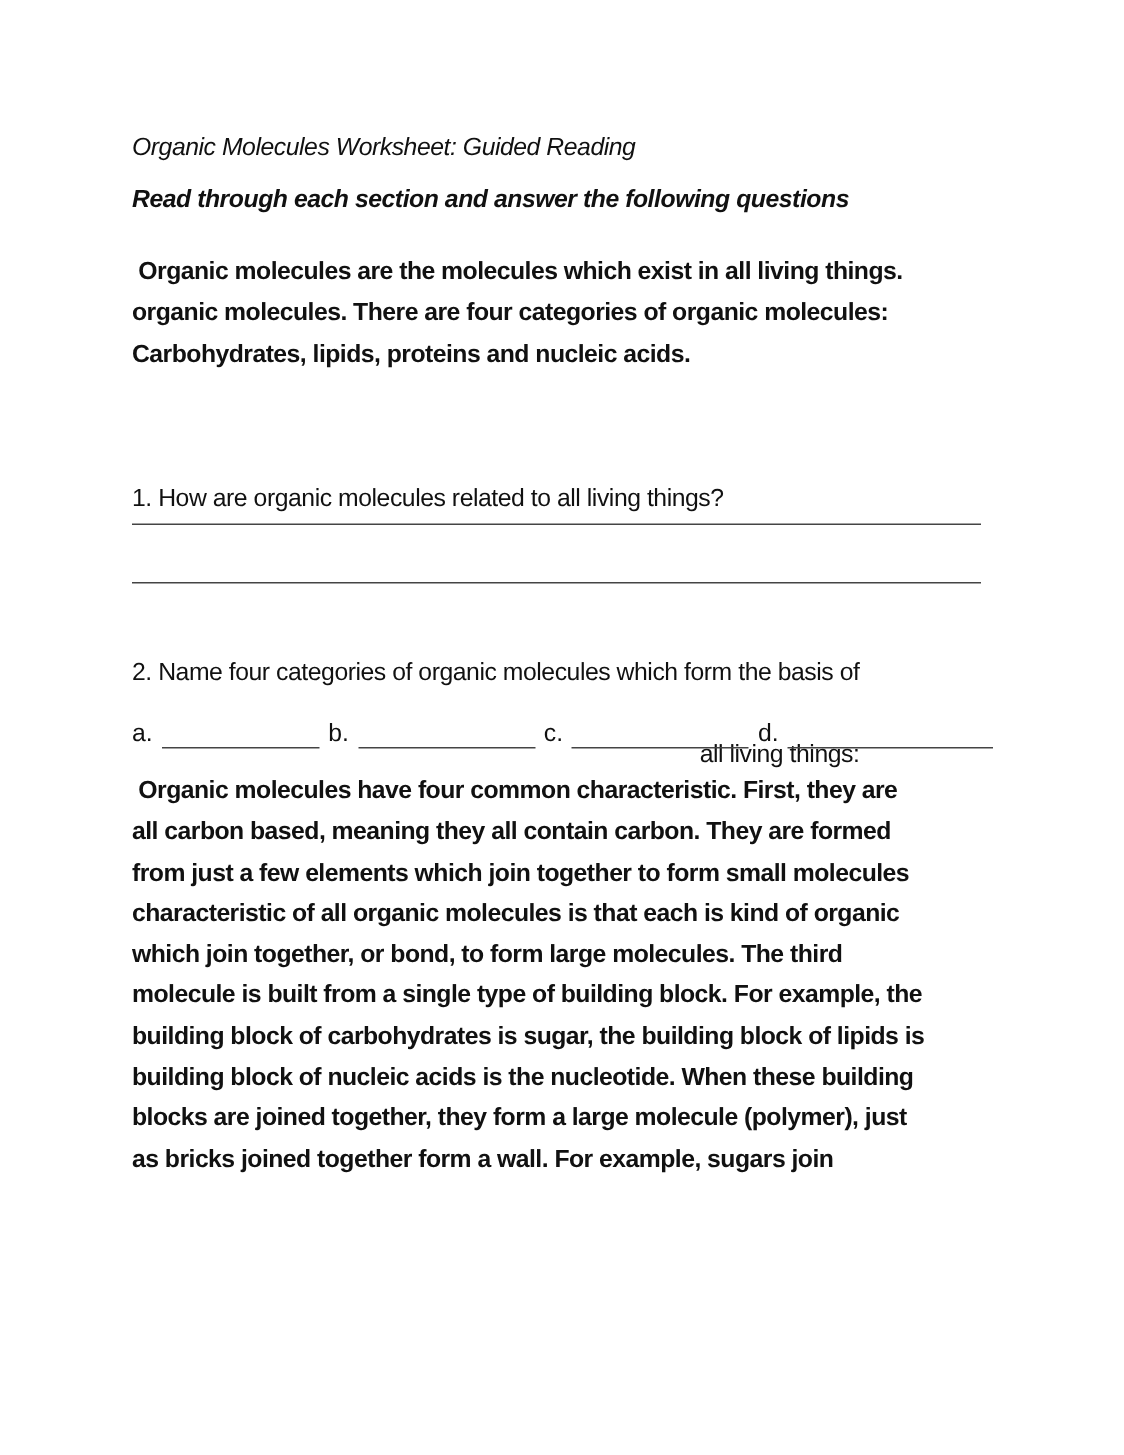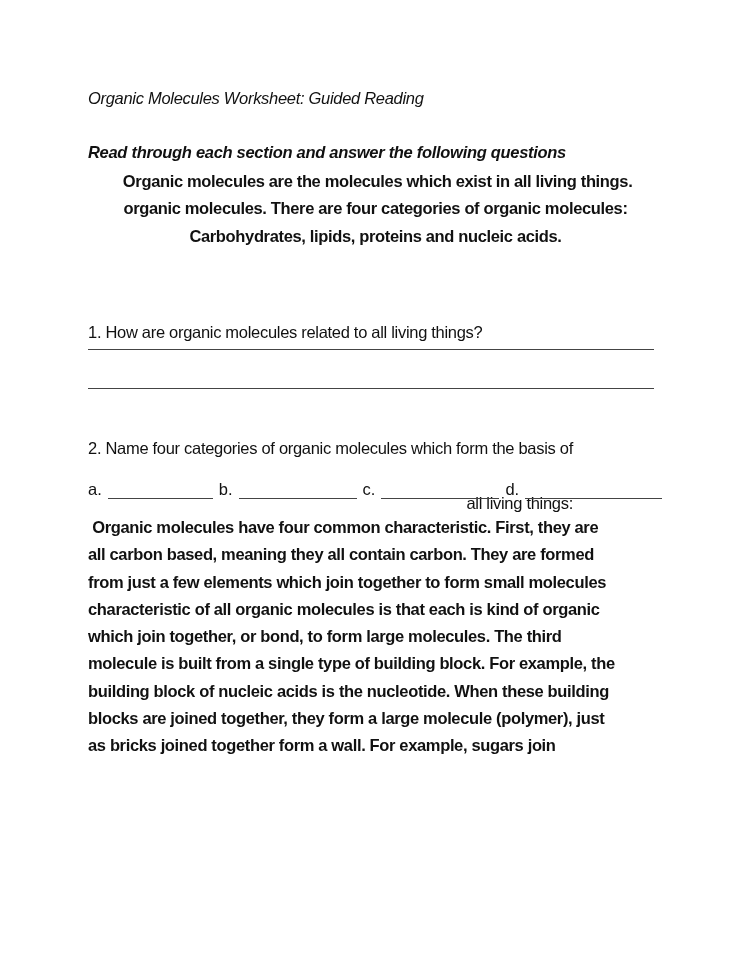--- a/index.html
+++ b/index.html
@@ -26,39 +26,39 @@
       top: 89px;
       left: 0;
       font-size: 16.5px;
       font-weight: normal;
       font-style: italic;
       white-space: nowrap;
       letter-spacing: -0.3px;
     }
     .instructions {
       position: absolute;
-      top: 143px;
+      top: 124px;
       left: 0;
       font-size: 16.5px;
       font-weight: bold;
       font-style: italic;
       white-space: nowrap;
       letter-spacing: -0.3px;
     }
     .para {
       position: absolute;
       left: 0;
       width: 575px;
       font-size: 16.5px;
       font-weight: bold;
       line-height: 27.3px;
       letter-spacing: -0.35px;
     }
     .para .line { display: block; white-space: nowrap; }
-    .para1 { top: 168px; text-align: center; }
+    .para1 { top: 168px; }
     .para2 { top: 514px; }
     .question {
       position: absolute;
       left: 0;
       font-size: 16.5px;
       line-height: 27.3px;
       letter-spacing: -0.3px;
     }
     .question .line { display: block; white-space: nowrap; margin-top: 28px; }
     .q1 { top: 291px; }
@@ -146,18 +146,19 @@
     </span>
   </div>
 
   <div class="para para2">
     <span class="line" style="white-space:pre;"> Organic molecules have four common characteristic. First, they are</span>
     <span class="line">all carbon based, meaning they all contain carbon. They are formed</span>
     <span class="line">from just a few elements which join together to form small molecules</span>
     <span class="line">characteristic of all organic molecules is that each is kind of organic</span>
     <span class="line">which join together, or bond, to form large molecules. The third</span>
     <span class="line">molecule is built from a single type of building block. For example, the</span>
+    <span class="line">building block of carbohydrates is sugar, the building block of lipids is</span>
     <span class="line">building block of nucleic acids is the nucleotide. When these building</span>
     <span class="line">blocks are joined together, they form a large molecule (polymer), just</span>
     <span class="line">as bricks joined together form a wall. For example, sugars join</span>
   </div>
 
 </div>
 
 </body></html>

